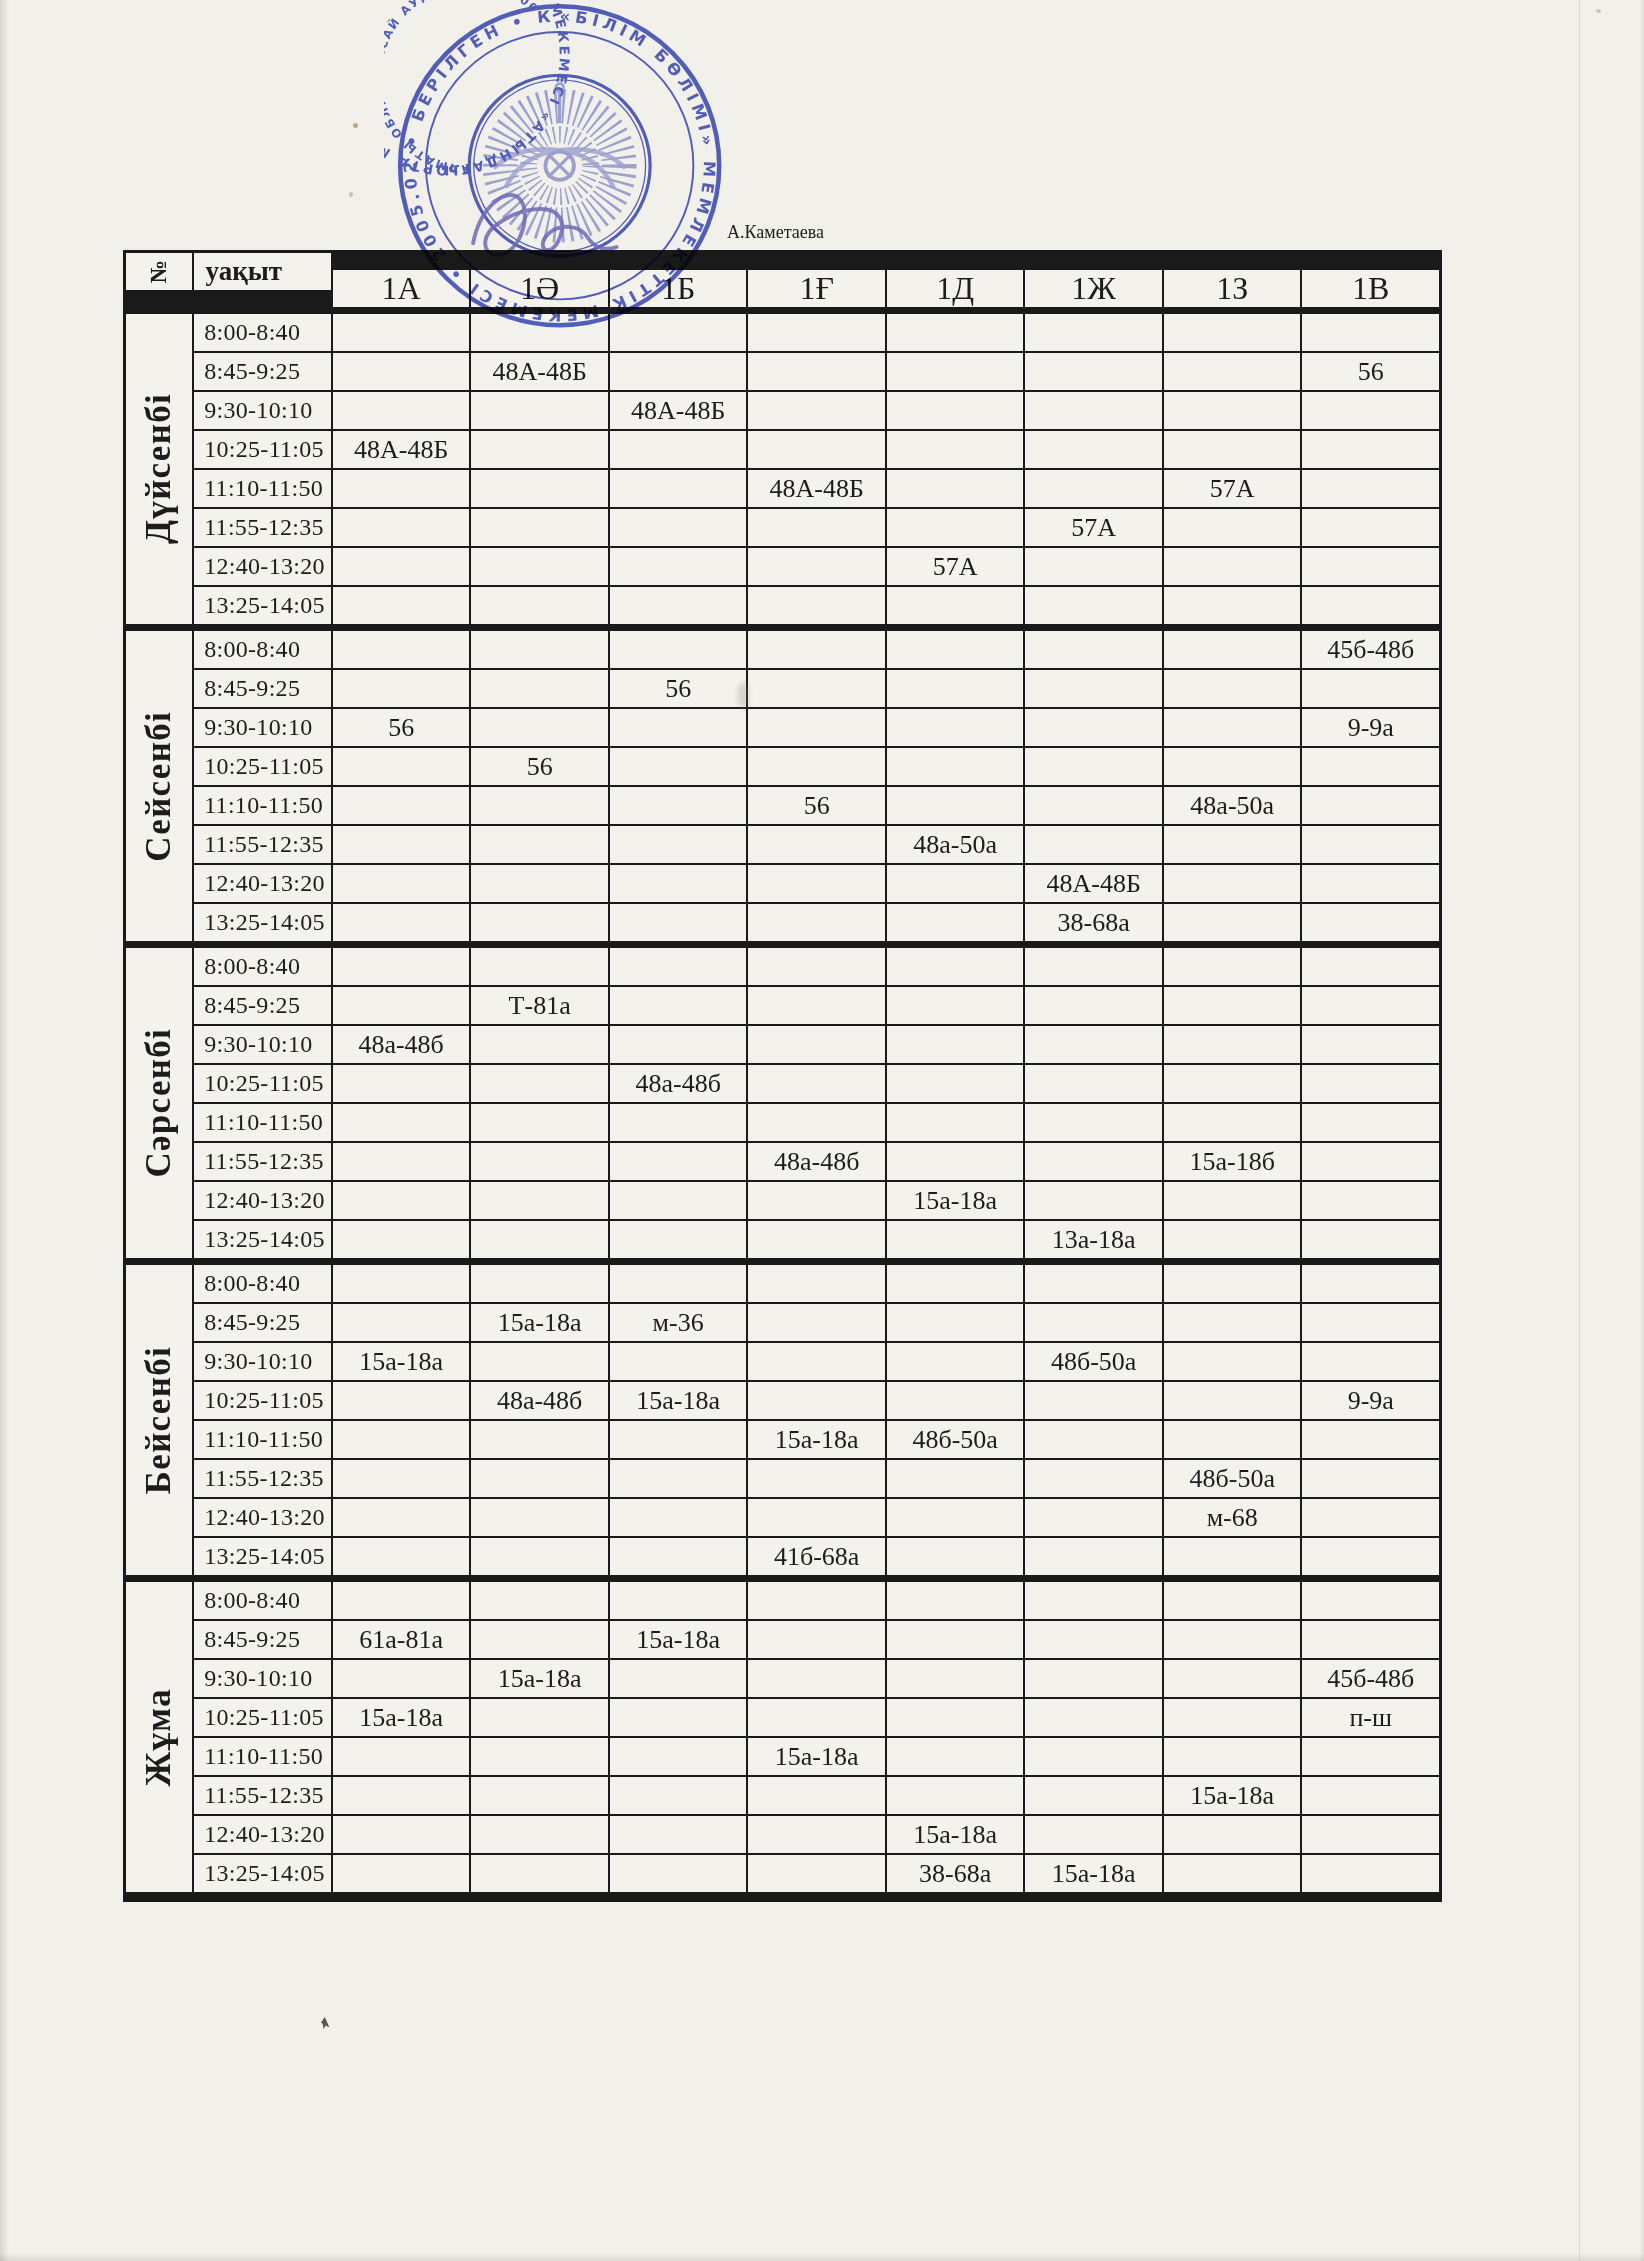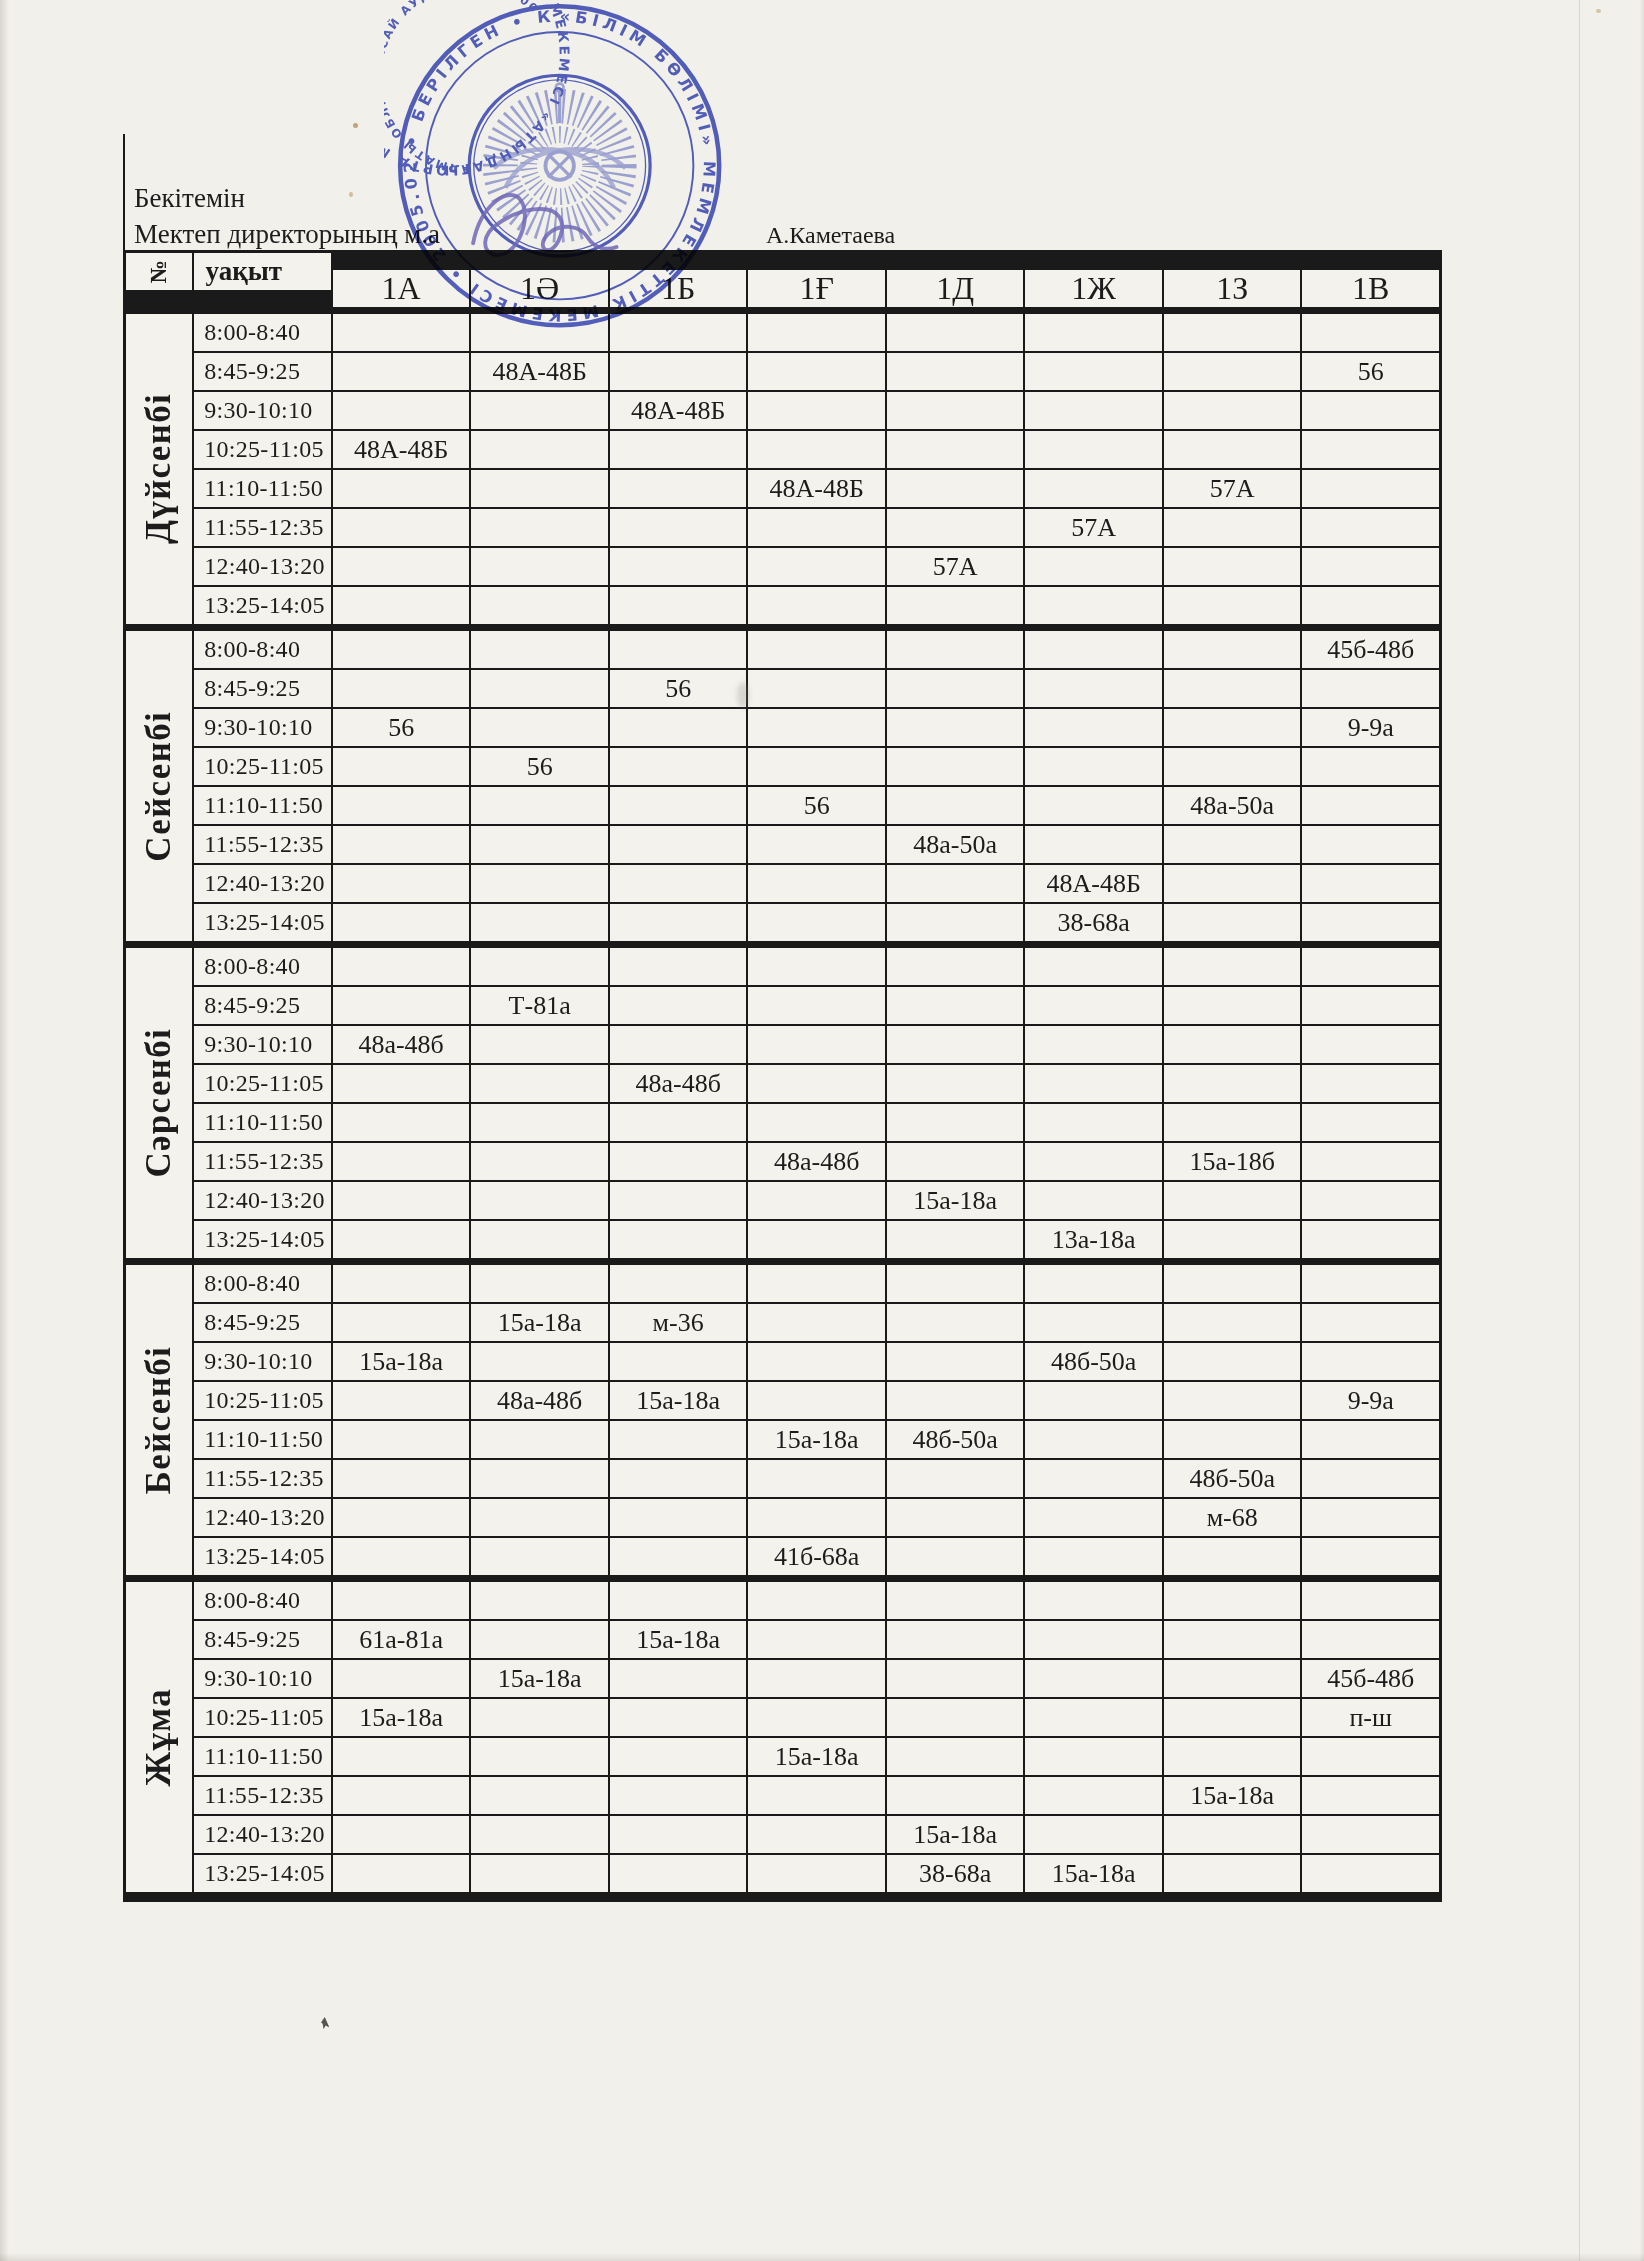--- a/index.html
+++ b/index.html
@@ -18,21 +18,21 @@
                 background:linear-gradient(0deg, rgba(120,115,105,.18), rgba(120,115,105,0)); }
   .crease { position:absolute; left:1579px; top:0; width:1.3px; height:2261px;
             background:rgba(175,170,158,.35); }
 
   
   .approval {
     position:absolute; left:123px; top:134px; height:116px;
     border-left:2.6px solid #1a1a1a; padding:46px 0 0 9px;
     box-sizing:border-box; font-size:27px; line-height:36px; white-space:nowrap;
   }
-  .signer { position:absolute; left:766px; top:222px; font-size:24px; }
+  .signer { position:absolute; left:727px; top:222px; font-size:18px; }
 
   
   .tt {
     position:absolute; left:123px; top:250px; width:1319px;
     box-sizing:border-box;
     border:3.2px solid #1a1a1a; border-bottom-width:10.3px;
     background:#1a1a1a;
   }
   .tt-header {
     display:grid; grid-template-columns:66px 137px repeat(8,1fr);
@@ -80,24 +80,20 @@
 </head>
 <body>
 
 <div class="paper">
 
   <div class="edge-left"></div>
   <div class="edge-right"></div>
   <div class="edge-bottom"></div>
   <div class="crease"></div>
 
-  <div class="approval">
-    <div>Бекітемін</div>
-    <div>Мектеп директорының м.а</div>
-  </div>
   <div class="signer">А.Каметаева</div>
 
   <div class="tt">
     <div class="tt-header">
       <div class="corner-hcell">
         <span>№</span>
       </div>
       <div class="time-hcell">уақыт</div>
 
     <div class="class-hcell">1А</div>

